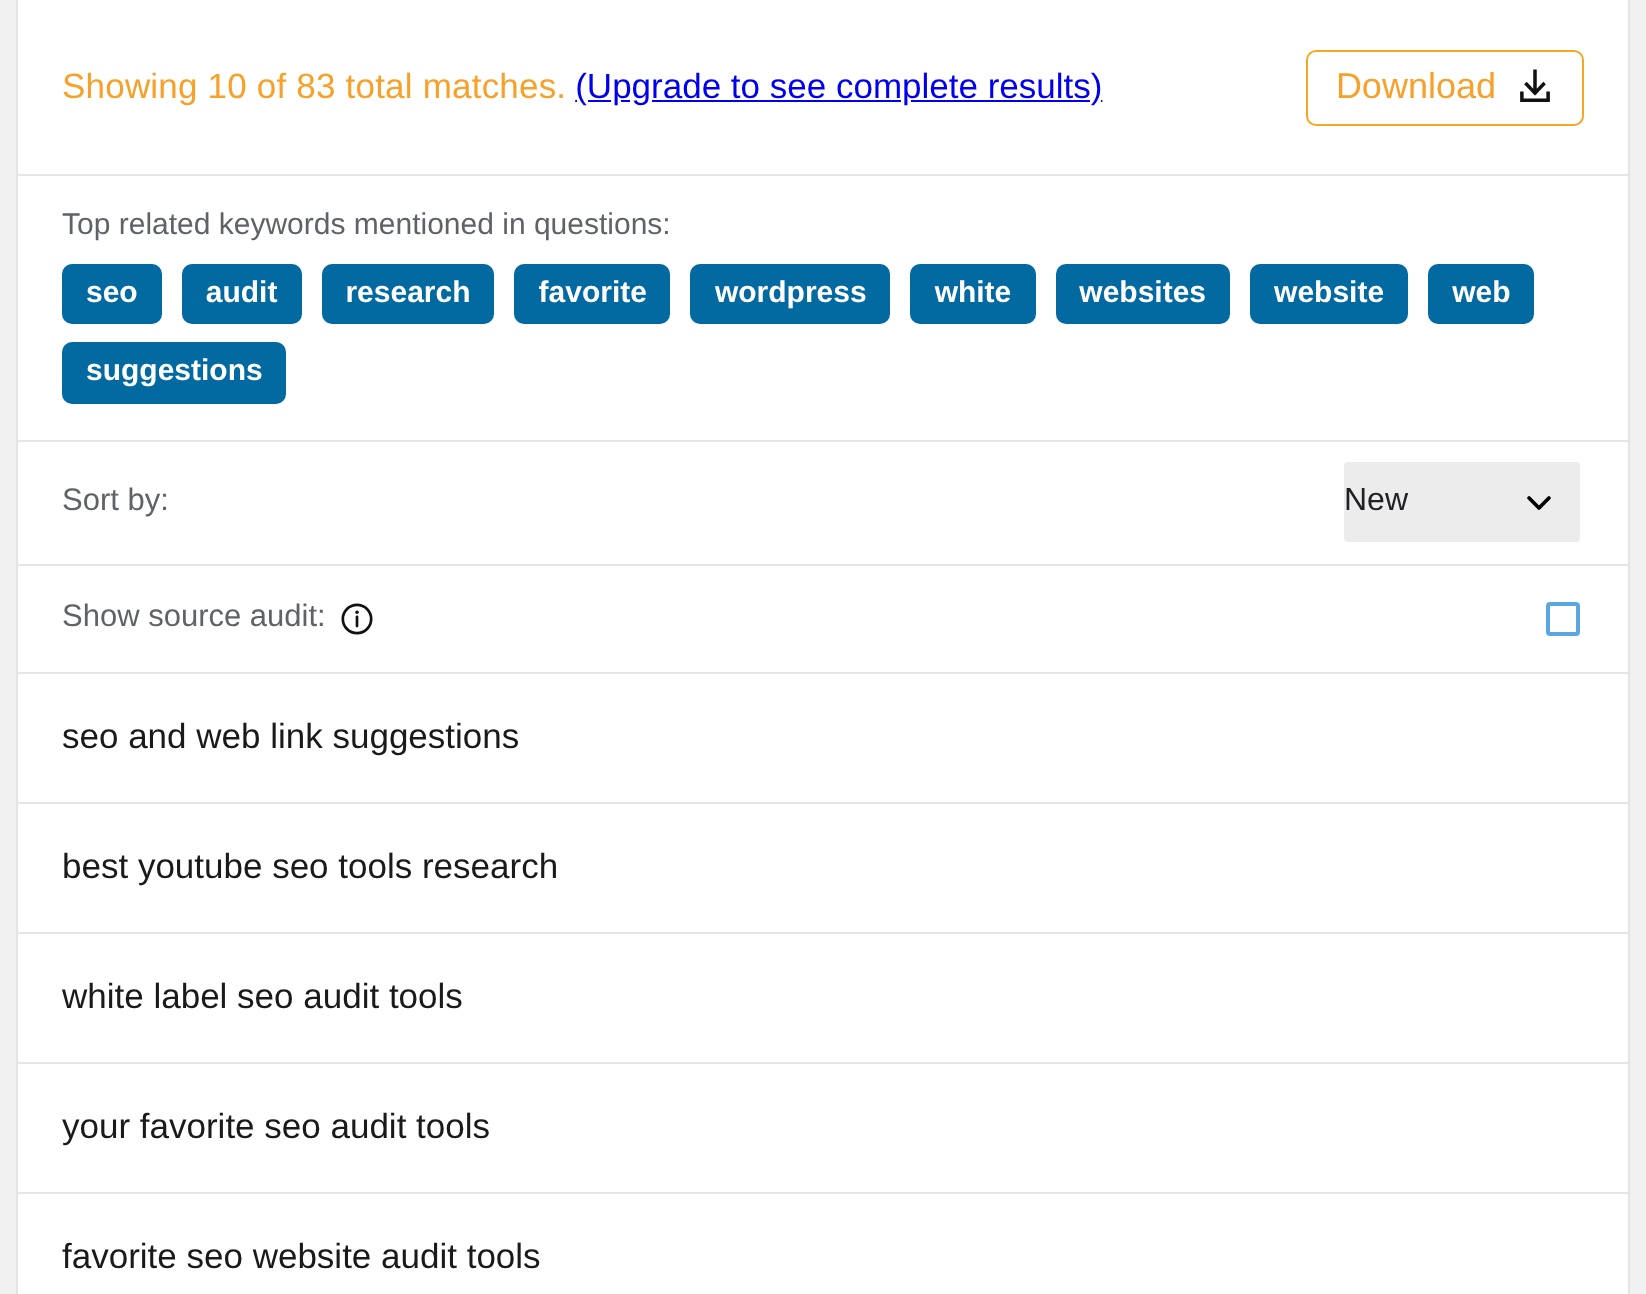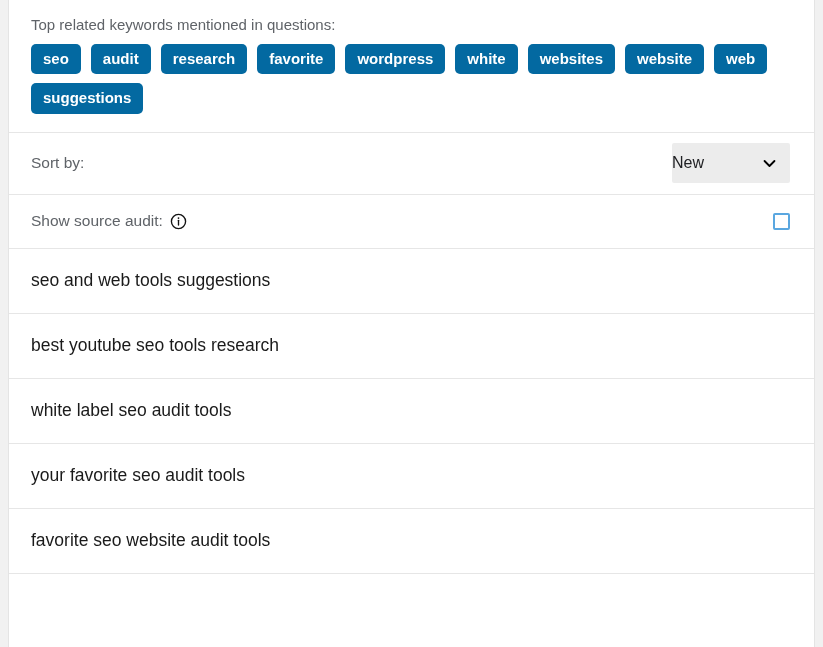--- a/index.html
+++ b/index.html
@@ -198,20 +198,35 @@
     font-size: 17.5px;
     color: #1a1a1a;
   }
 </style>
 </head>
 <body>
 
 <div class="page">
   <div class="card">
 
+    <div class="header-row">
+      <div>
+        <span class="showing-text">Showing 10 of 83 total matches.</span>
+        <span class="upgrade-link">(Upgrade to see complete results)</span>
+      </div>
+      <div class="download-btn">
+        <span>Download</span>
+        <span class="download-icon">
+          <svg viewBox="0 0 24 24" width="21" height="21" aria-hidden="true">
+            <path d="M12 3 L12 14.5 M12 15.5 L7.2 10.4 M12 15.5 L16.8 10.4" stroke="#111111" stroke-width="2" fill="none" stroke-linecap="square" stroke-linejoin="miter"></path>
+            <path d="M4.5 15.5 L4.5 19.5 L19.5 19.5 L19.5 15.5" stroke="#111111" stroke-width="2" fill="none" stroke-linecap="square" stroke-linejoin="miter"></path>
+          </svg>
+        </span>
+      </div>
+    </div>
 
     <div class="keywords-block">
       <div class="keywords-title">Top related keywords mentioned in questions:</div>
       <div class="tag-list">
         <span class="tag">seo</span>
         <span class="tag">audit</span>
         <span class="tag">research</span>
         <span class="tag">favorite</span>
         <span class="tag">wordpress</span>
         <span class="tag">white</span>
@@ -242,21 +257,21 @@
             <circle cx="12" cy="12" r="10" stroke="#111111" stroke-width="1.9" fill="none"></circle>
             <circle cx="12" cy="7.2" r="1.25" fill="#111111"></circle>
             <path d="M12 10.4 L12 17" stroke="#111111" stroke-width="1.9" stroke-linecap="round"></path>
           </svg>
         </span>
       </span>
       <span class="checkbox"></span>
     </div>
 
     <div class="result-row">
-      <span class="result-text">seo and web tools suggestions</span>
+      <span class="result-text">seo and web link suggestions</span>
     </div>
     <div class="result-row">
       <span class="result-text">best youtube seo tools research</span>
     </div>
     <div class="result-row">
       <span class="result-text">white label seo audit tools</span>
     </div>
     <div class="result-row">
       <span class="result-text">your favorite seo audit tools</span>
     </div>

